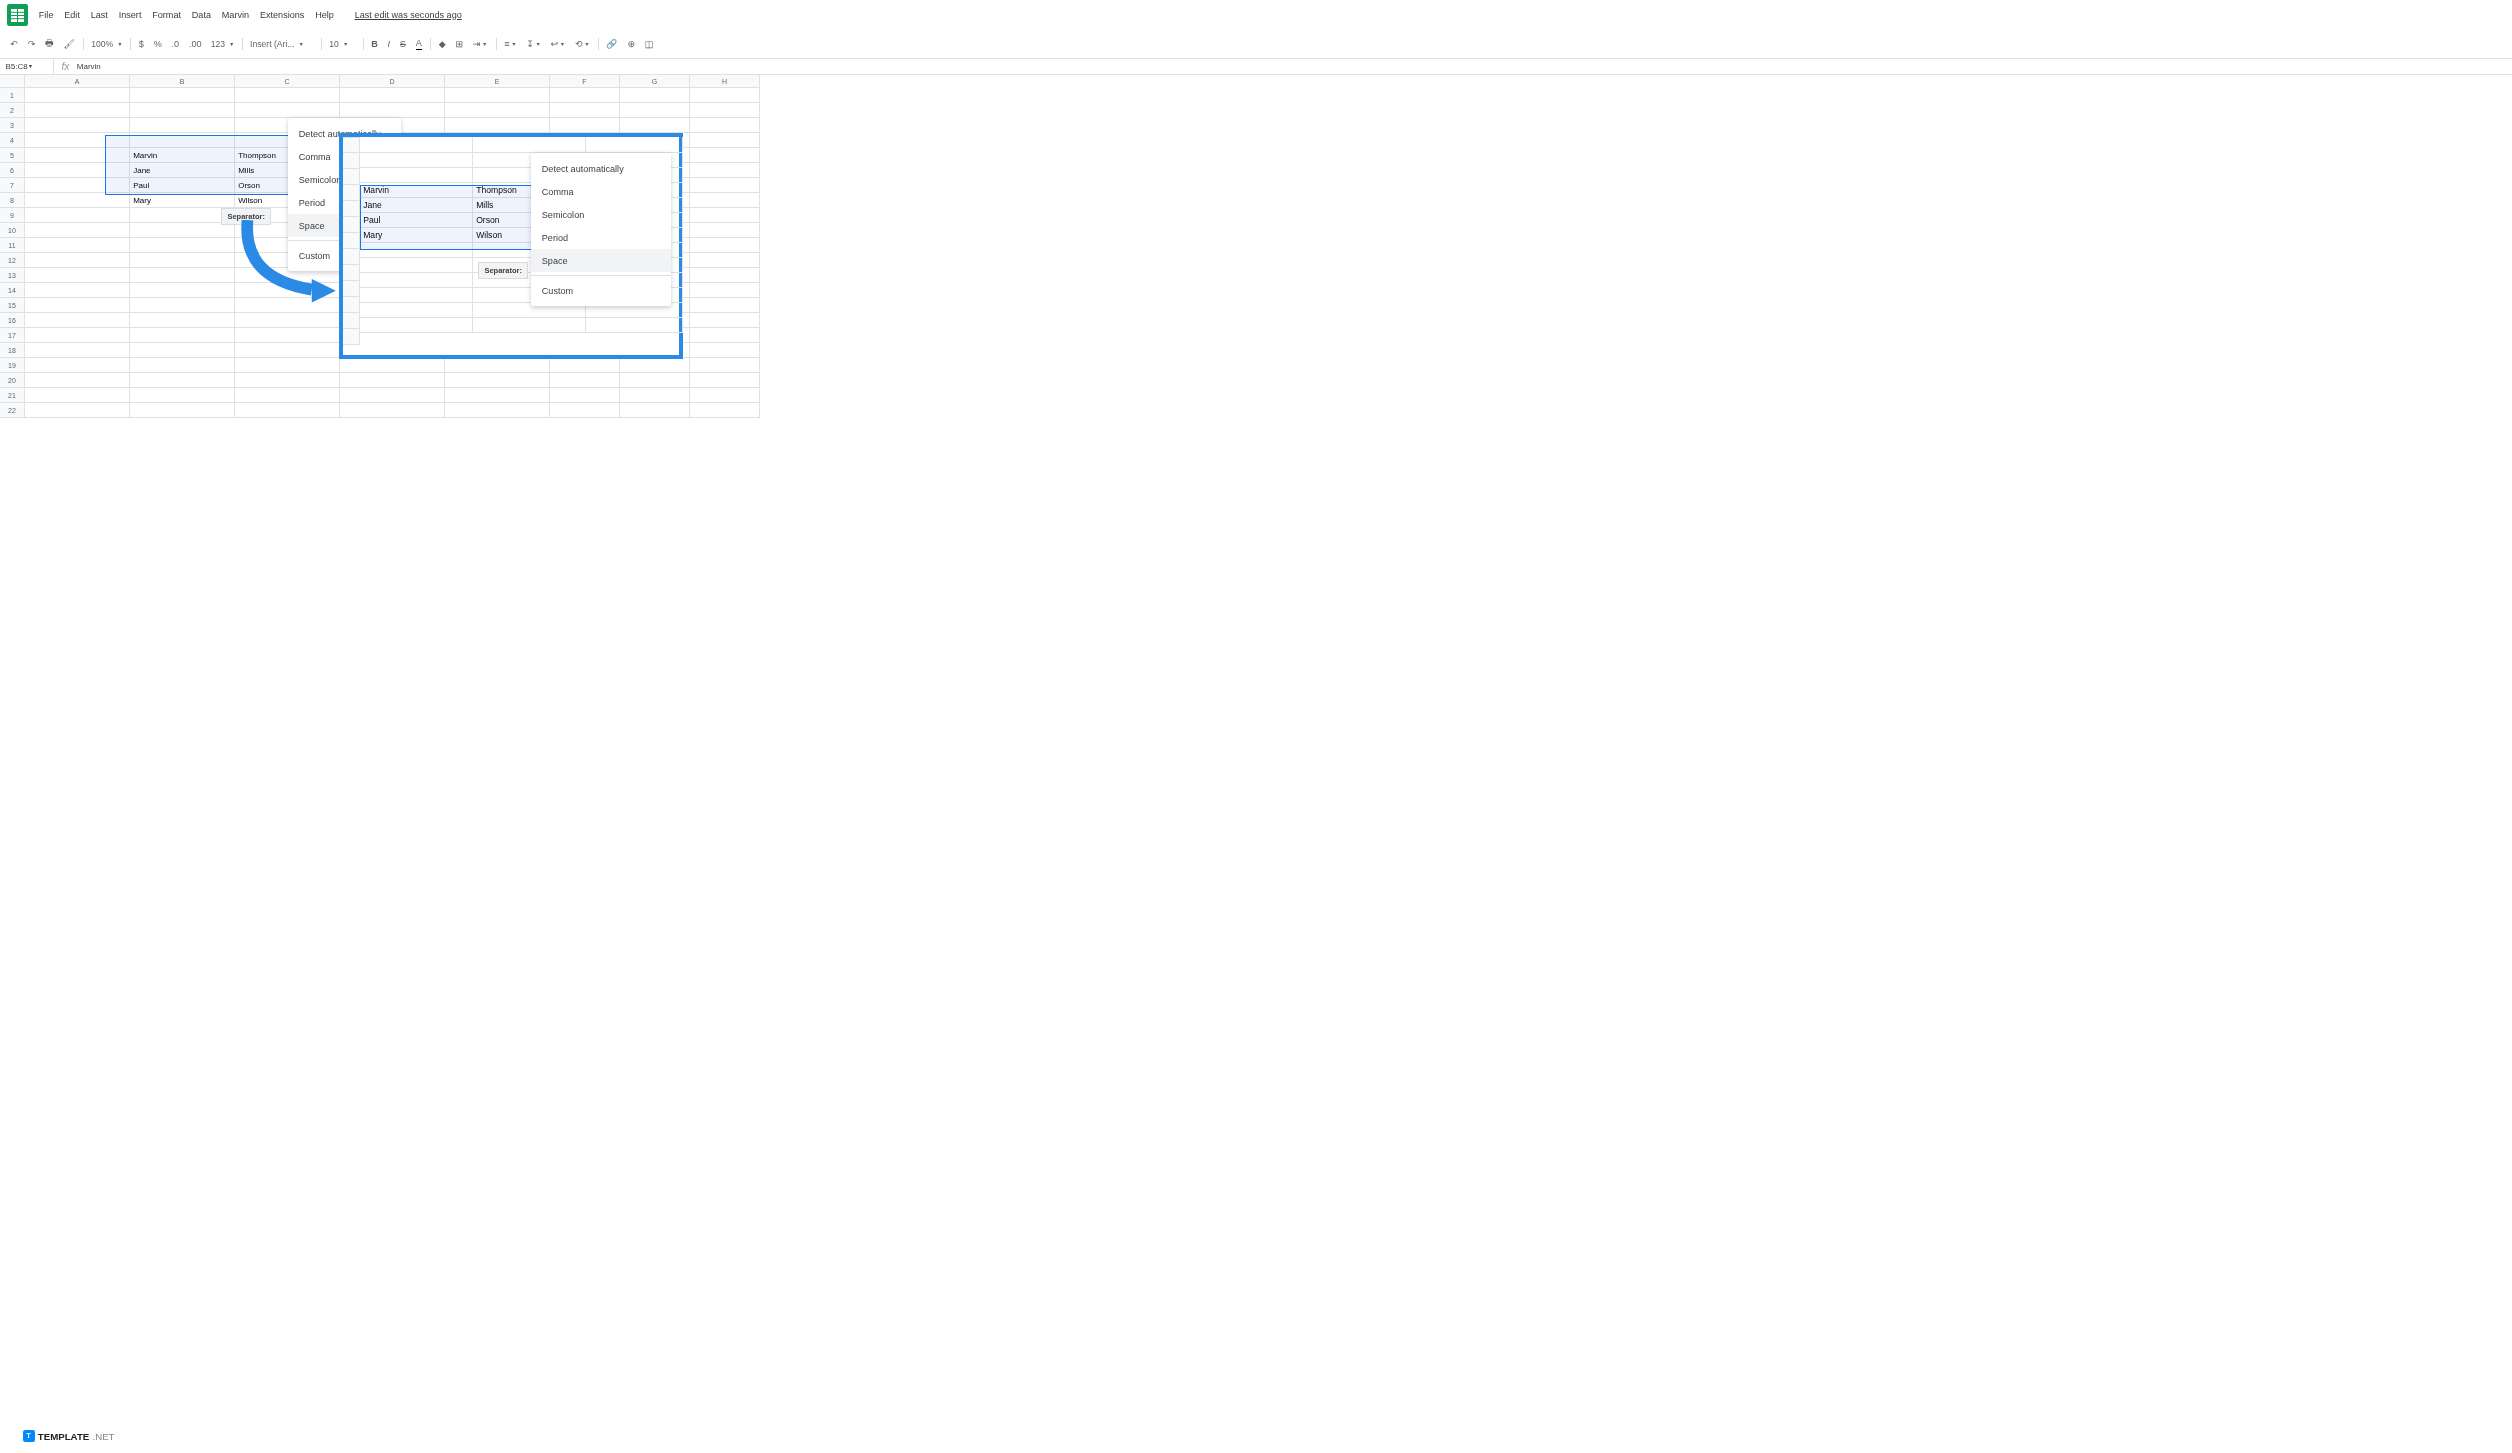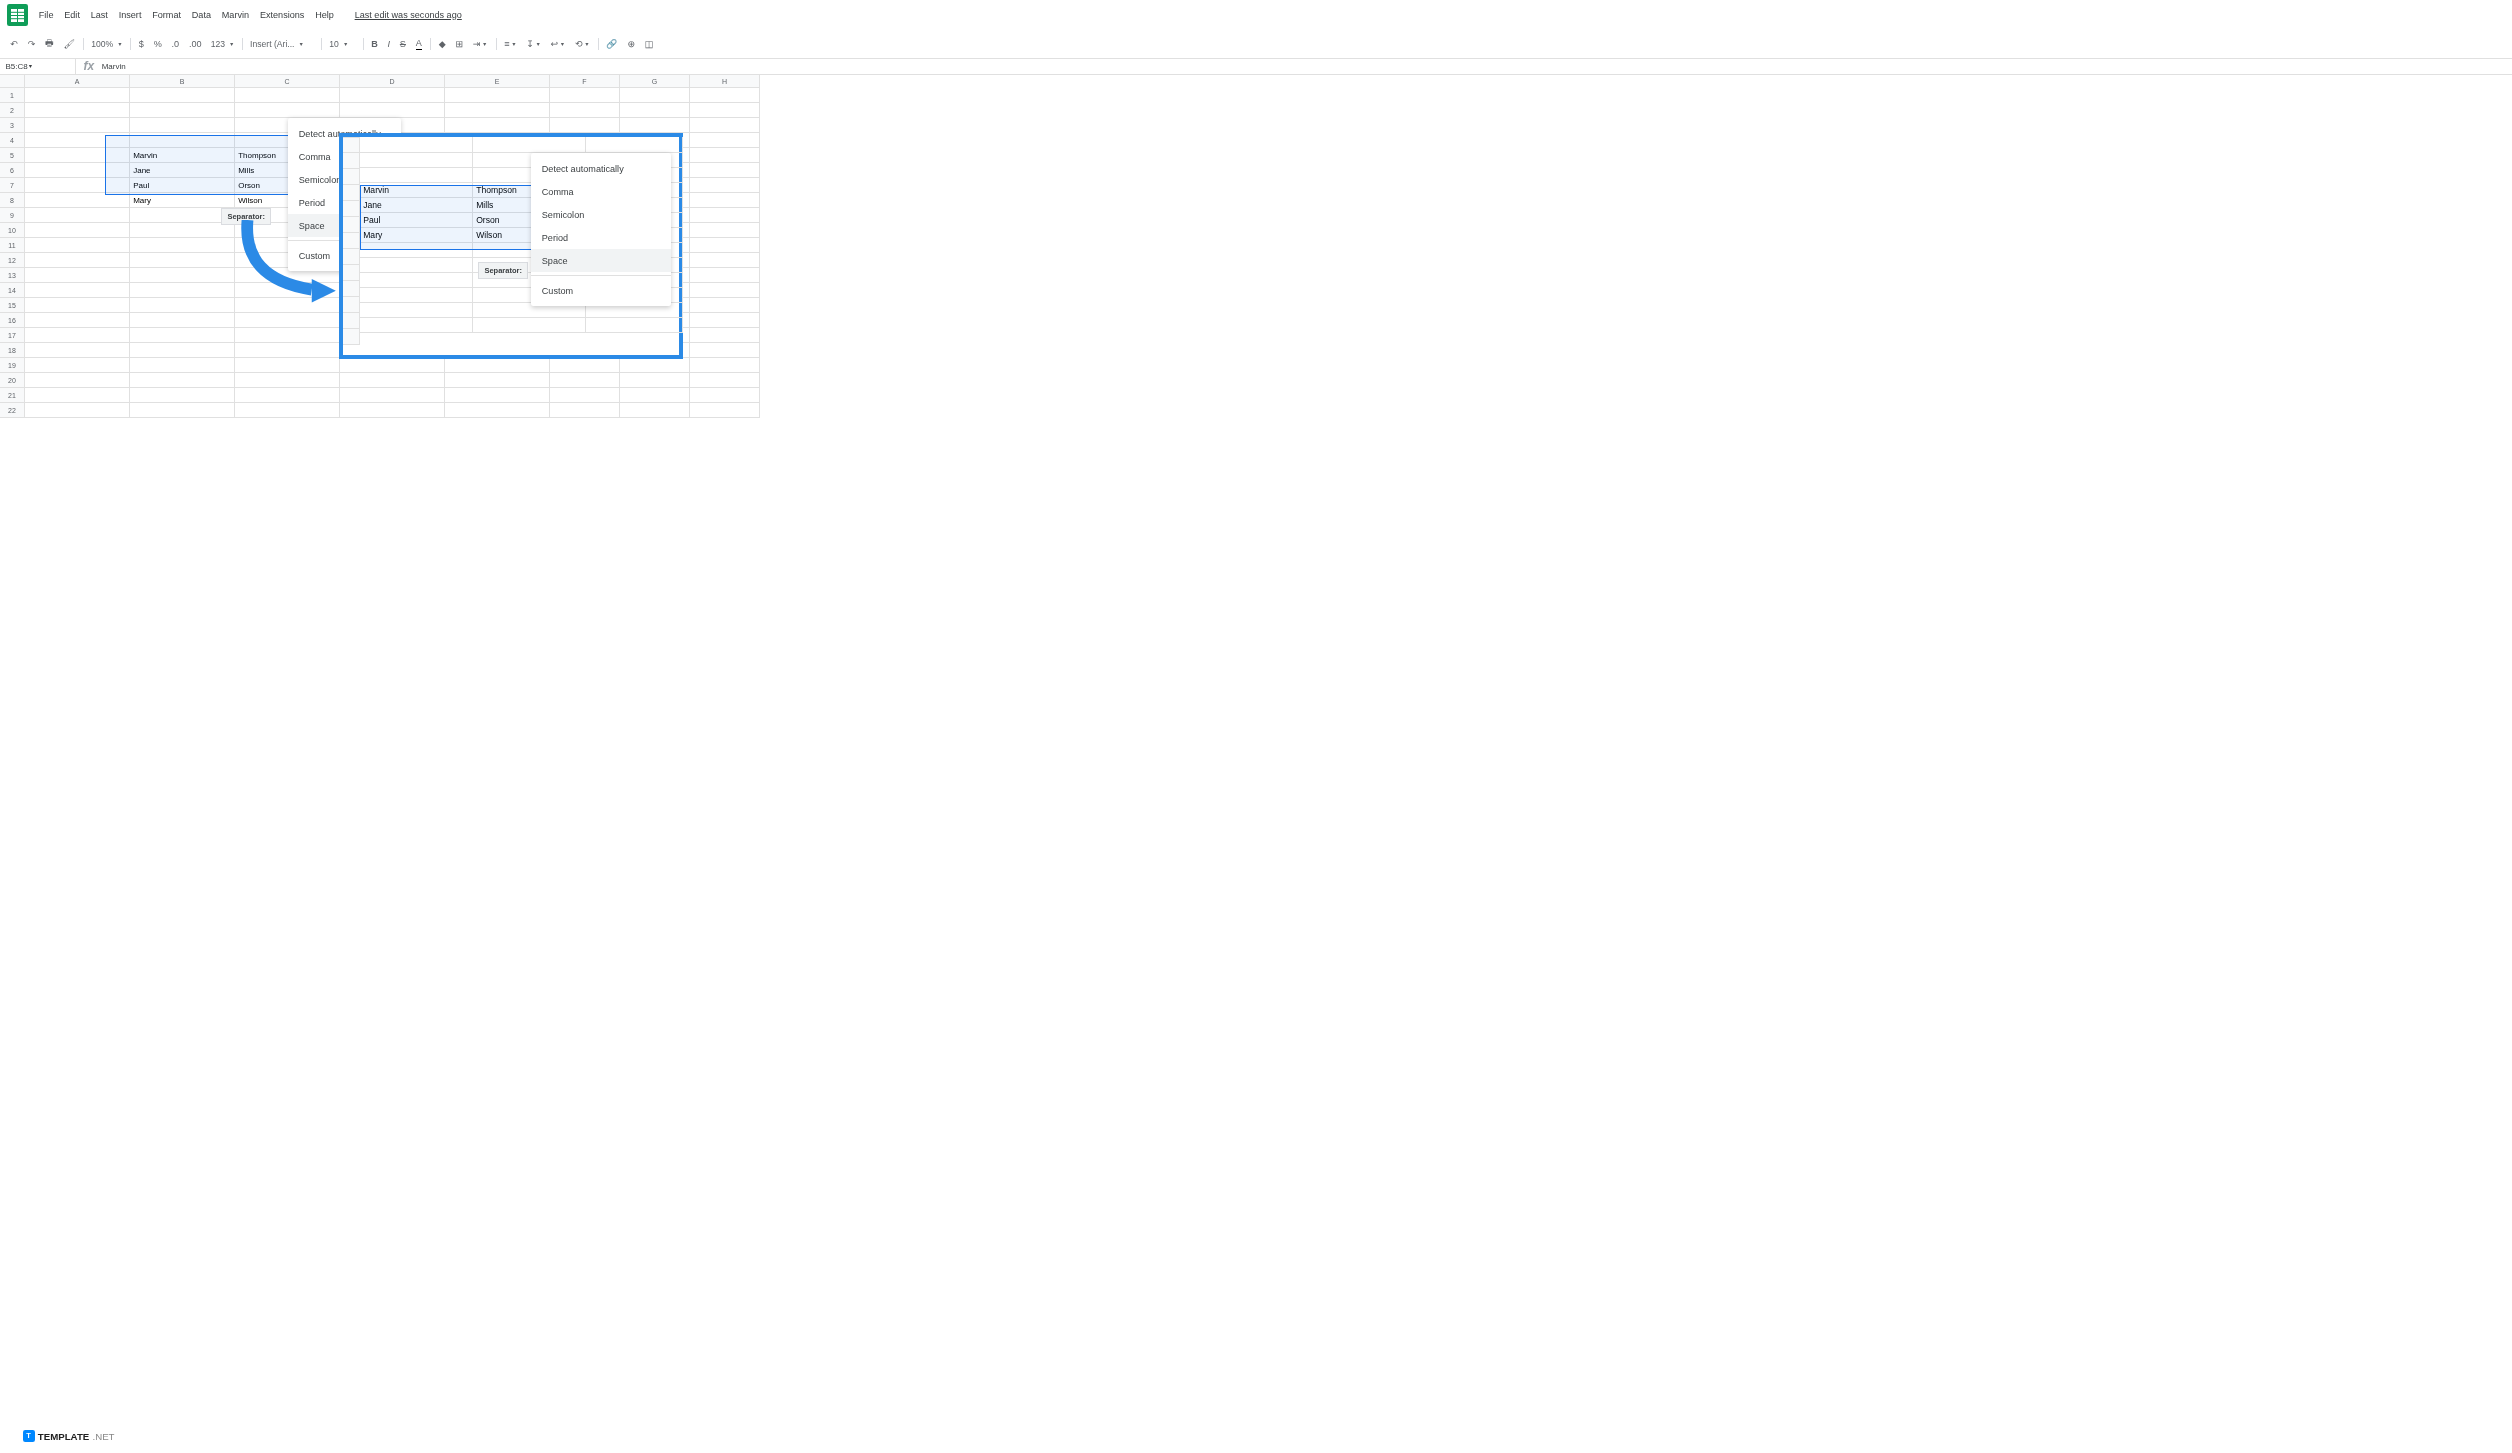--- a/index.html
+++ b/index.html
@@ -22,22 +22,22 @@
 .last-edit { color: #5f6368; text-decoration: underline; margin-left: 10px; font-size: 9.1px; }
 
 .toolbar { display: flex; align-items: center; gap: 2.2px; padding: 3.2px 6.5px; border-bottom: 0.5px solid #e0e0e0; margin-top: 4.3px; }
 .tb-btn { padding: 2.7px 3.8px; color: #5f6368; cursor: pointer; font-size: 9.1px; display: flex; align-items: center; gap: 1.6px; }
 .tb-sep { width: 0.5px; height: 12px; background: #dadce0; margin: 0 2.2px; }
 .tb-select { display: flex; align-items: center; gap: 4px; padding: 2.2px 3.2px; color: #5f6368; font-size: 8.6px; }
 .caret { font-size: 5.4px; }
 .underline-a { border-bottom: 1.6px solid #000; padding-bottom: 0.5px; }
 
 .formula-bar { display: flex; align-items: center; border-bottom: 0.5px solid #e0e0e0; height: 16px; }
-.name-box { width: 76px; padding: 0 5.4px; font-size: 8px; color: #3c4043; display: flex; align-items: center; border-right: 0.5px solid #e0e0e0; height: 100%; }
-.fx { font-style: italic; color: #9aa0a6; padding: 0 7.5px; font-size: 12px; font-weight: bold; }
+.name-box { width: 54px; padding: 0 5.4px; font-size: 8px; color: #3c4043; display: flex; align-items: center; border-right: 0.5px solid #e0e0e0; height: 100%; }
+.fx { font-style: italic; color: #9aa0a6; padding: 0 7.5px; font-size: 10px; }
 .formula-val { font-size: 8px; color: #3c4043; }
 
 .grid { position: relative; }
 .corner { position: absolute; left: 0; top: 0; width: 25px; height: 13px; background: #f8f9fa; border-right: 0.5px solid #e0e0e0; border-bottom: 0.5px solid #e0e0e0; }
 .col-headers { display: flex; position: absolute; left: 25px; top: 0; height: 13px; }
 .col-h { width: 105px; text-align: center; background: #f8f9fa; border-right: 0.5px solid #e0e0e0; border-bottom: 0.5px solid #e0e0e0; font-size: 7px; color: #5f6368; line-height: 13px; }
 .col-h.narrow { width: 70px; }
 .row-headers { position: absolute; left: 0; top: 13px; width: 25px; }
 .row-h { height: 15px; background: #f8f9fa; border-right: 0.5px solid #e0e0e0; border-bottom: 0.5px solid #e0e0e0; text-align: center; font-size: 7px; color: #5f6368; line-height: 15px; }
 

